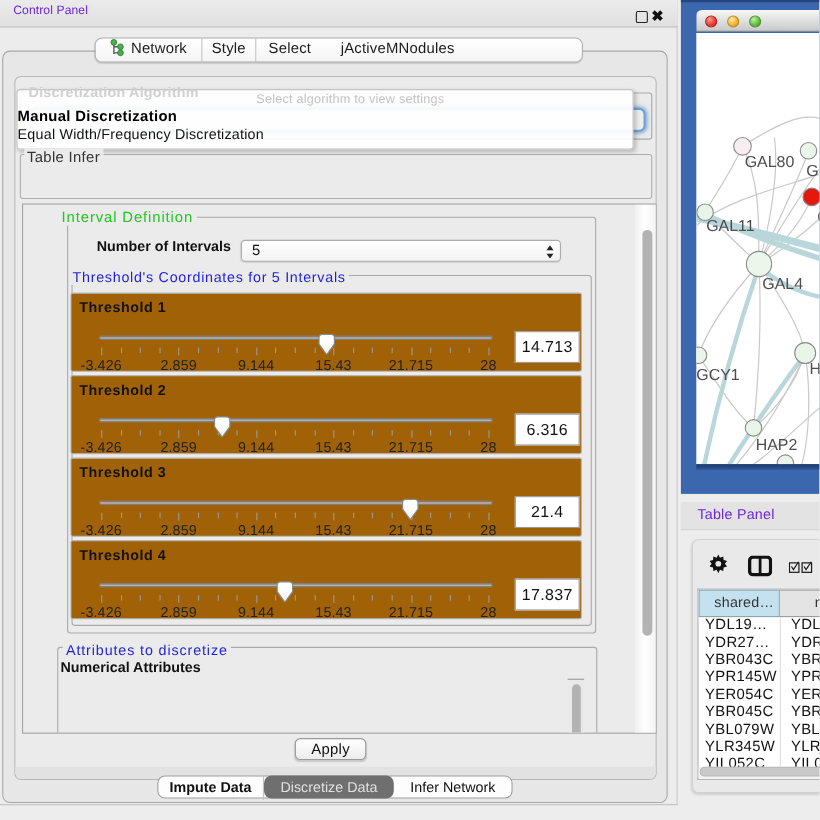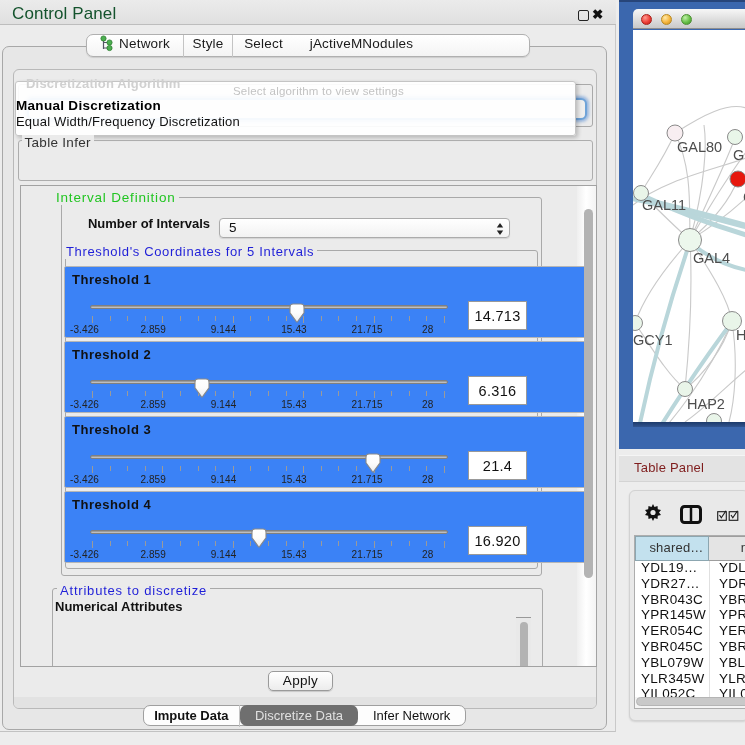--- a/index.html
+++ b/index.html
@@ -2,21 +2,21 @@
 <html><head>
 <meta charset="utf-8">
 <style>
 * { margin:0; padding:0; box-sizing:border-box; }
 html,body { width:745px; height:745px; background:#ededed; font-family:"Liberation Sans", sans-serif; overflow:hidden; }
 .abs { position:absolute; }
 #root { position:relative; width:745px; height:745px; }
 
 #cpwin { left:0; top:0; width:616px; height:732px; background:#ececec; border-right:1px solid #c9c9c9; border-bottom:1px solid #c2c2c2; }
 #titlebar { left:0; top:0; width:616px; height:25px; background:linear-gradient(#ebebeb,#e0e0e0); border-bottom:1px solid #bdbdbd; }
-#titletext { left:12px; top:3.5px; font-size:17px; letter-spacing:0.1px; color:#14532d; }
+#titletext { left:12px; top:3.5px; font-size:11px; letter-spacing:0.1px; color:#6d28d9; }
 #floaticon { left:578px; top:9.5px; width:11px; height:11px; border:1.8px solid #222; border-radius:2px; }
 #closeicon { left:592px; top:6px; font-size:13.5px; font-weight:bold; color:#111; }
 
 #panelB { left:1.5px; top:46px; width:605px; height:684px; background:#e7e7e7; border:1px solid #a8a8a8; border-radius:7px; }
 #cynipanel { left:13px; top:69px; width:583.5px; height:639.5px; background:#ebebeb; border:1px solid #b9b9b9; border-radius:6px; }
 #cyniband { left:14px; top:697px; width:581.5px; height:11px; background:#e2e2e2; border-radius:0 0 5px 5px; }
 
 #tabbar { left:86px; top:34px; width:444px; height:23px; background:linear-gradient(#ffffff,#f4f4f4); border:1px solid #b0b0b0; border-radius:7px; display:flex; align-items:center; font-size:13.5px; letter-spacing:0.2px; color:#1a1a1a; box-shadow:0 1px 1px rgba(0,0,0,0.12); }
 .tabsep { width:1px; height:22px; background:#c4c4c4; }
 .tab { height:23px; display:flex; align-items:center; justify-content:center; padding-bottom:5px; }
@@ -47,26 +47,26 @@
 #scrollpane { left:19.5px; top:185px; width:577px; height:481.5px; border:1px solid #a2a2a2; background:#ebebeb; overflow:hidden; }
 #vtrack { left:556px; top:0px; width:20px; height:481px; background:linear-gradient(90deg,#efefef, #ffffff 45%, #f2f2f2); }
 #vthumb { left:563.5px; top:23px; width:9px; height:369px; background:#b3b3b3; border-radius:5px; }
 
 #ivbox { left:40.5px; top:11px; width:481px; height:379px; border:1px solid #a9a9a9; border-radius:3px; position:absolute; }
 #ivlabel { left:32.5px; top:4px; color:#22c522; letter-spacing:0.8px; }
 #nilabel { left:66.5px; top:30px; width:123px; text-align:right; font-size:13px; font-weight:bold; color:#111; position:absolute; }
 #nicombo { left:198.5px; top:32px; width:291px; height:20px; }
 #tcbox { left:44.5px; top:63.5px; width:473px; height:319px; border:1px solid #a9a9a9; border-radius:3px; position:absolute; }
 #tclabel { left:42.5px; top:57.5px; color:#1f1fd8; font-size:13px; letter-spacing:0.65px; }
-.thbox { position:absolute; left:43.5px; width:529px; height:72px; border:1px solid #b6b6b6; border-radius:2px; background:#3b82f6; }
+.thbox { position:absolute; left:43.5px; width:465px; height:72px; border:1px solid #b6b6b6; border-radius:2px; background:#a16207; }
 .thlabel { position:absolute; left:7px; top:5px; font-size:13px; font-weight:bold; letter-spacing:0.5px; color:#111; }
 .thtrack { position:absolute; left:25px; top:38px; width:358px; height:4px; background:linear-gradient(#8b8b8b,#cfcfcf); border-radius:2px; border:1px solid #7f7f7f; }
 .thvalue { position:absolute; left:403px; top:34px; width:59px; height:29px; background:#fff; border:1px solid #999; font-size:14.5px; letter-spacing:0.3px; color:#111; display:flex; align-items:center; justify-content:center; }
 .tick { position:absolute; width:1px; background:#9a9a9a; }
-.ticklabel { position:absolute; top:57px; font-size:10px; letter-spacing:0.1px; color:#222; width:44px; }
+.ticklabel { position:absolute; top:57px; font-size:13px; letter-spacing:0.1px; color:#222; width:44px; text-align:center; }
 .thumb { position:absolute; top:35.5px; }
 
 #atbox { left:31.5px; top:402px; width:491px; height:120px; border:1px solid #a9a9a9; border-radius:3px; position:absolute; }
 #atlabel { left:36.5px; top:397px; color:#1f1fd8; font-size:13px; letter-spacing:0.8px; }
 #nalabel { left:34.5px; top:413px; font-size:13px; font-weight:bold; color:#111; position:absolute; }
 #attlist { left:39.5px; top:430.5px; width:456px; height:70px; background:#fff; border:1px solid #999; position:absolute; font-size:12.5px; letter-spacing:0.2px; color:#111; }
 #attlist div { padding-left:15px; height:17.6px; line-height:17.6px; }
 #listtrack { left:495.5px; top:430.5px; width:15px; height:70px; background:#e9e9e9; border-top:1px solid #999; position:absolute; }
 #listthumb { left:499px; top:436px; width:8.5px; height:65px; background:#b3b3b3; border-radius:5px 5px 0 0; position:absolute; }
 
@@ -79,21 +79,21 @@
 
 #netwin { left:619px; top:0; width:126px; height:449px; background:#3b67ae; border-top:2px solid #27457a; }
 #mactitle { left:13.5px; top:7px; width:112.5px; height:20px; background:linear-gradient(#f7f7f7,#c9c9c9); border-radius:5px 0 0 0; border-bottom:1px solid #8e8e8e; }
 .light { position:absolute; top:11.5px; width:11px; height:11px; border-radius:50%; }
 #redl { left:22px; background:radial-gradient(circle at 35% 30%, #ff9a90, #ee4038 55%, #ba1d14); border:0.5px solid #a8201a;}
 #yell { left:42px; background:radial-gradient(circle at 35% 30%, #ffe9a8, #f5b53d 55%, #c98c1d); border:0.5px solid #b88a22;}
 #greenl { left:62px; background:radial-gradient(circle at 35% 30%, #c0f0a8, #67c047 55%, #3f8f28); border:0.5px solid #4d8f33;}
 #netcanvas { left:13.5px; top:28px; width:112.5px; height:392px; background:#fff; }
 #canvshadow { left:13.5px; top:420px; width:112.5px; height:5px; background:linear-gradient(#1c3a6b,#31548f); }
 #tablepanelbar { left:619px; top:455px; width:126px; height:27px; background:#e3e3e3; border-top:1px solid #f5f5f5; border-bottom:1px solid #d4d4d4; }
-#tptext { left:15px; top:4px; font-size:13px; letter-spacing:0.2px; color:#7f1d1d; position:absolute; }
+#tptext { left:15px; top:4px; font-size:13px; letter-spacing:0.2px; color:#6d28d9; position:absolute; }
 #tablecard { left:629px; top:490px; width:120px; height:231px; background:#e9e9e9; border:1px solid #d2d2d2; border-radius:6px; box-shadow:0 1px 2px rgba(0,0,0,0.12); }
 #tbl { position:absolute; left:4px; top:44px; width:116px; height:174px; background:#fff; border:1px solid #adadad; border-right:none; overflow:hidden; }
 #hdr1 { position:absolute; left:0; top:0; width:74px; height:25px; background:#c3e1ee; border:1px solid #8ca6b0; font-size:13px; letter-spacing:0.2px; color:#333; text-align:center; line-height:21px; padding-left:9px; }
 #hdr2 { position:absolute; left:74px; top:0; width:42px; height:25px; background:#e4e4e4; border:1px solid #9e9e9e; border-left:none; font-size:13px; color:#333; text-align:right; line-height:21px; padding-right:2px;}
 .trow { position:absolute; width:200px; font-size:13.5px; letter-spacing:0.3px; color:#111; height:15.8px; line-height:15.8px; }
 .c1 { position:absolute; left:6px; width:66px; text-align:left;}
 .c2 { position:absolute; left:84px; }
 #gridline { position:absolute; left:74px; top:25px; width:1px; height:136px; background:#e0e0e0; }
 #hsb { position:absolute; left:0px; top:160.5px; width:116px; height:11px; background:#f4f4f4; }
 #hsthumb { position:absolute; left:1px; top:0.5px; width:114px; height:9px; background:#c9c9c9; border-radius:4.5px; border:0.5px solid #b5b5b5; }
@@ -297,21 +297,21 @@
             <svg class="thumb" style="left:186.0px;" width="16" height="20" viewBox="0 0 16 20">
               <defs>
                 <linearGradient id="tg4" x1="0" y1="0" x2="0" y2="1">
                   <stop offset="0" stop-color="#ffffff"></stop>
                   <stop offset="0.5" stop-color="#fcfcfc"></stop>
                   <stop offset="1" stop-color="#ededed"></stop>
                 </linearGradient>
               </defs>
               <path d="M1 4 Q1 1 4 1 L12 1 Q15 1 15 4 L15 9.8 L8.6 18.6 Q8 19.3 7.4 18.6 L1 9.8 Z" fill="url(#tg4)" stroke="#898989" stroke-width="1.1"></path>
             </svg>
-            <div class="thvalue">16.920</div>
+            <div class="thvalue">17.837</div>
           </div>
         </div>
       <div id="atbox"></div>
       <div class="glabel" id="atlabel">Attributes to discretize</div>
       <div id="nalabel">Numerical Attributes</div>
       <div id="listtrack"></div>
       <div id="listthumb"></div>
       <div class="abs" id="vthumb"></div>
     </div>
 

